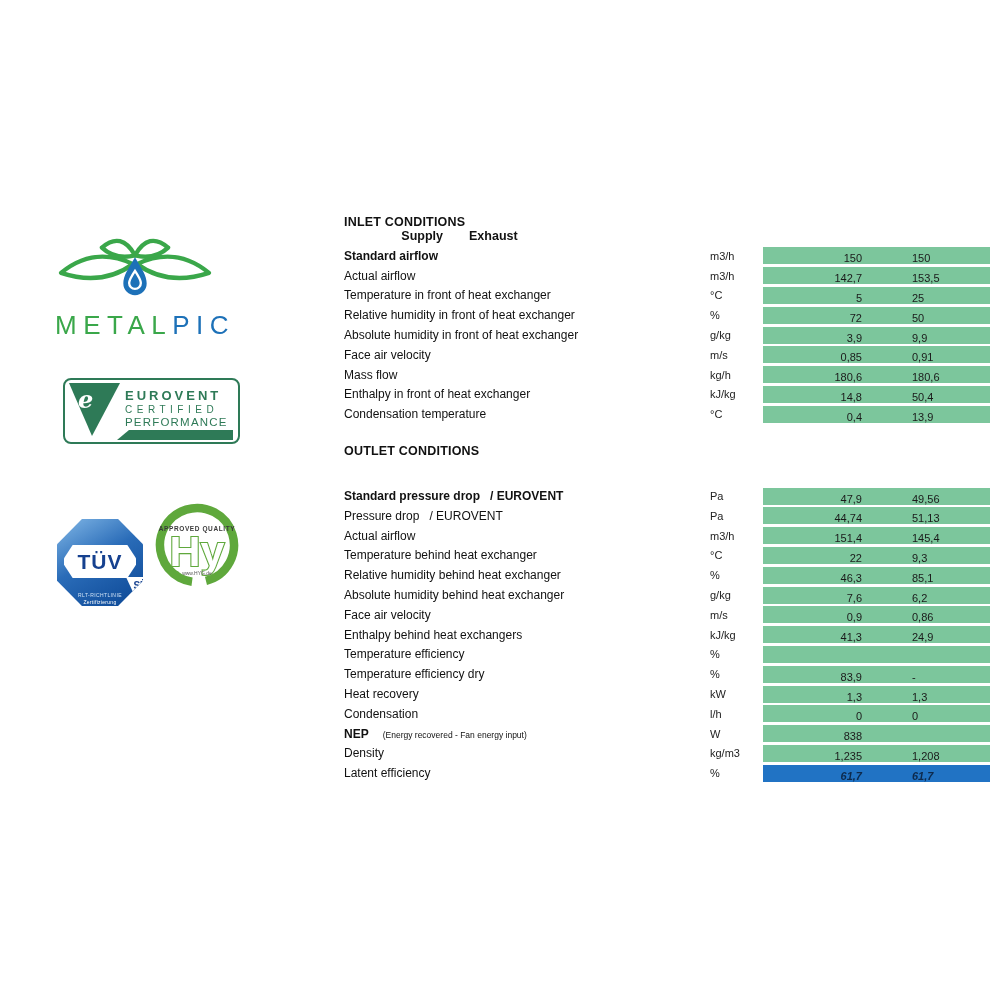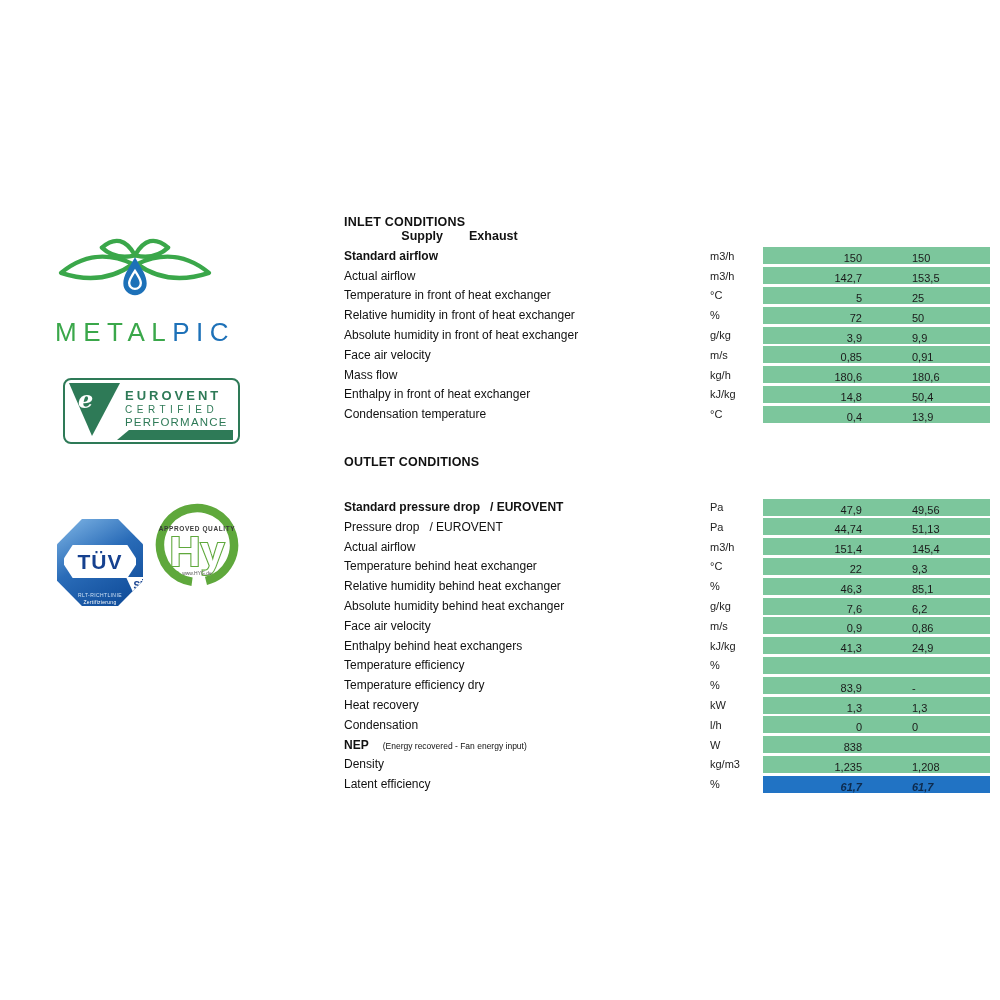--- a/index.html
+++ b/index.html
@@ -4,21 +4,21 @@
 <style>
   * { margin:0; padding:0; box-sizing:border-box; }
   html,body { background:#fff; }
   #page {
     position:relative; width:1000px; height:1000px; background:#ffffff;
     font-family:"Liberation Sans", sans-serif; color:#111; overflow:hidden;
   }
 
   
   #metalpic { position:absolute; left:55px; top:232px; width:172px; }
-  #metalpic .mp-text { margin-top:9px; font-size:26px; letter-spacing:6.5px; font-weight:500; white-space:nowrap; }
+  #metalpic .mp-text { margin-top:2px; font-size:26px; letter-spacing:6.5px; font-weight:500; white-space:nowrap; }
   #metalpic .mp-green { color:var(--metalpic_green); }
   #metalpic .mp-blue  { color:var(--metalpic_blue); }
   .leaf { fill:#fff; stroke:var(--metalpic_green); stroke-width:4.5; stroke-linejoin:round; }
   .drop-outer { fill:var(--metalpic_blue); }
   .drop-inner { fill:none; stroke:#fff; stroke-width:2.4; }
 
   #eurovent { position:absolute; left:63px; top:378px; width:177px; height:66px;
     border:2px solid var(--eurovent_green); border-radius:8px; background:#fff; overflow:hidden; }
   #eurovent .ev-v { position:absolute; left:3px; top:2px; }
   #eurovent .ev-lines { margin-left:60px; margin-top:8px; color:var(--eurovent_green); white-space:nowrap; }
@@ -51,21 +51,21 @@
 
   
   #table-area { position:absolute; left:344px; top:215px; width:646px; }
   .header-row { display:flex; height:14px;flex-direction:column; }
   .sec-title { width:419px; font-size:12.5px; font-weight:bold; letter-spacing:.2px; }
   .hdr-bar { width:227px; display:flex; font-size:12.5px; font-weight:bold; }
   .hdr-supply { width:99px; text-align:right; }
   .hdr-exhaust { padding-left:26px; }
 
   .inlet-rows { margin-top:17px; }
-  .outlet-title { margin-top:31px; height:14px; }
+  .outlet-title { margin-top:20px; height:14px; }
   .outlet-rows { margin-top:28px; }
 
   .trow { display:flex; align-items:center; height:19.8px; }
   .tl { width:366px; font-size:12px; white-space:nowrap; }
   .tl.b { font-weight:bold; }
   .sfx { margin-left:10px; }
   .note { margin-left:14px; font-size:8.5px; font-weight:normal; }
   .tu { width:53px; font-size:11px; color:#222; }
   .tb { width:227px; height:17px; background:var(--bar_green); display:flex; align-items:flex-end; font-size:11px; color:var(--value_text); }
   .tb.blue { background:var(--bar_blue); }

